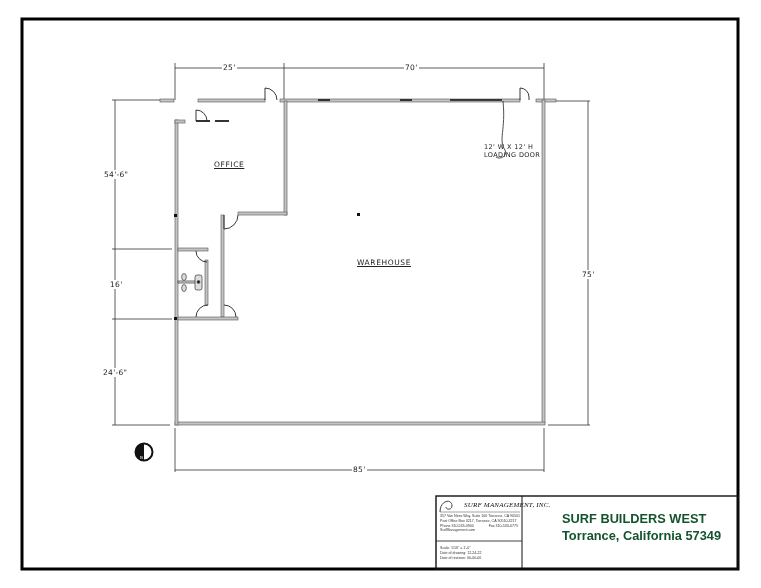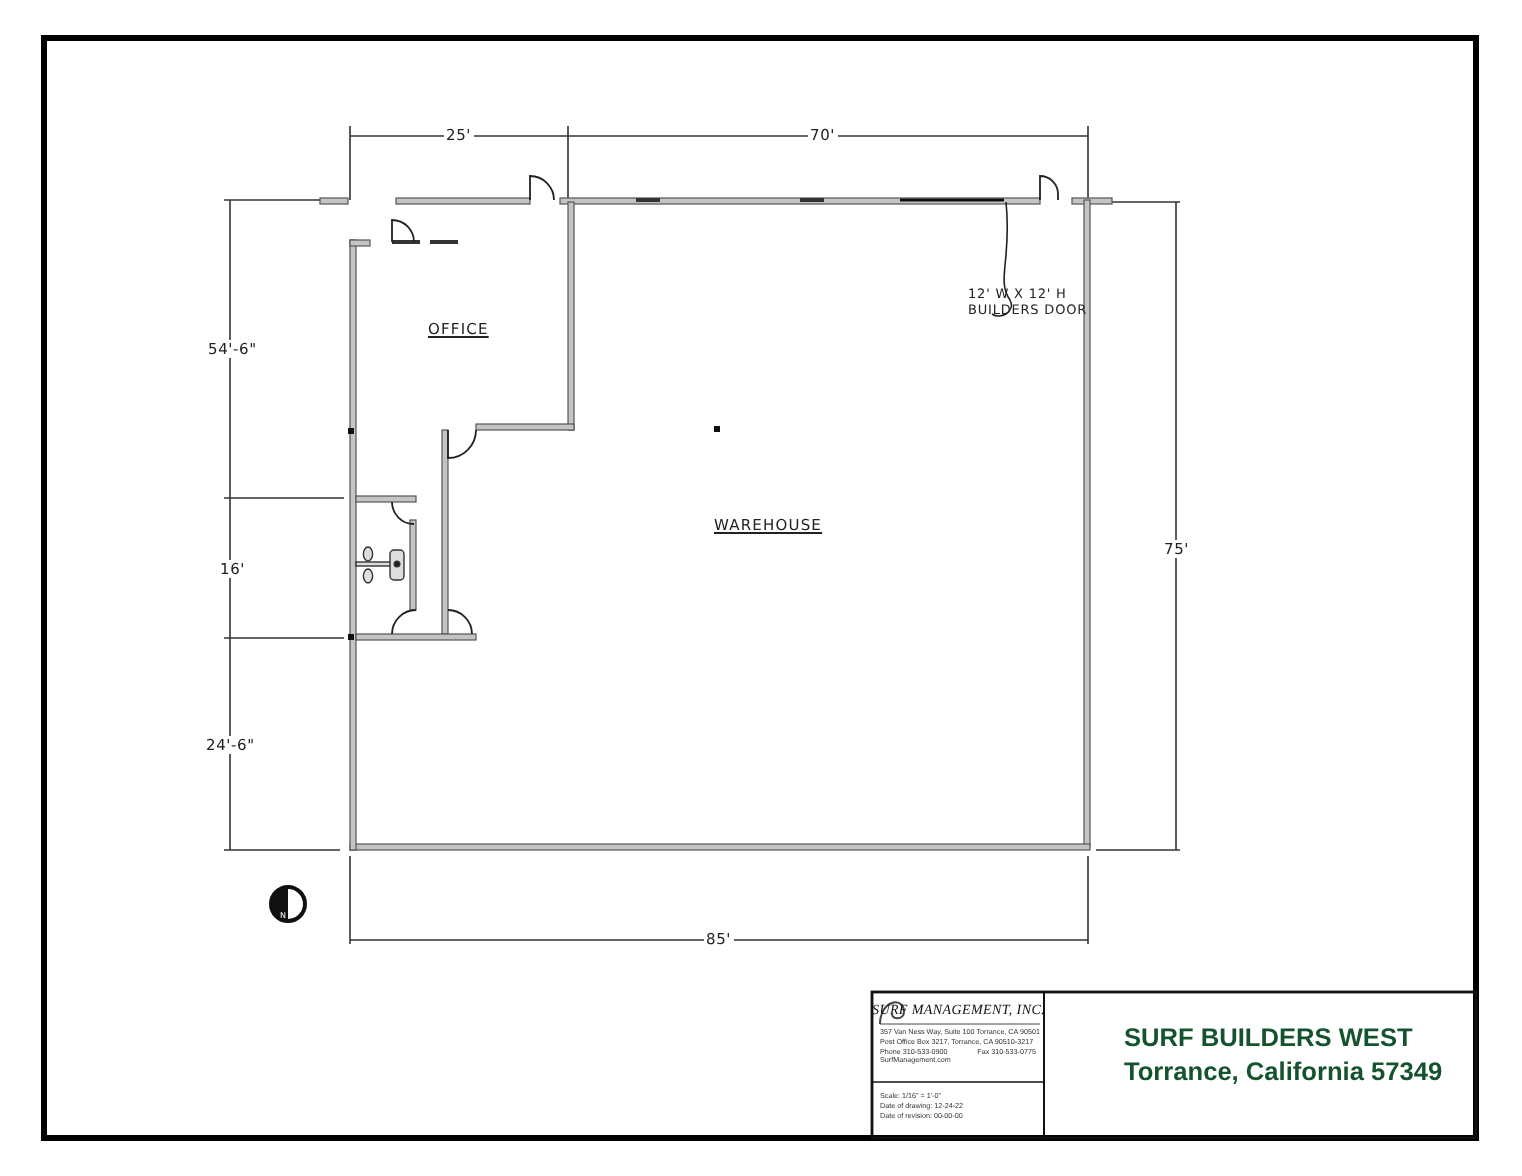--- a/index.html
+++ b/index.html
@@ -3,21 +3,21 @@
   <meta charset="utf-8">
   <style>
     html, body { margin: 0; padding: 0; background: #ffffff; }
     body { width: 761px; height: 588px; position: relative; overflow: hidden; font-family: "Liberation Sans", sans-serif; }
     .sheet { position: absolute; left: 0; top: 0; width: 635px; height: 588px; }
     svg { position: absolute; left: 0; top: 0; }
     .lbl { position: absolute; font-family: "DejaVu Sans", sans-serif; color: #222; white-space: nowrap; }
     .dim { font-size: 7.5px; background: #fff; padding: 0 1px; letter-spacing: 0.3px; }
     .room { font-size: 7.5px; text-decoration: underline; letter-spacing: 0.6px; }
     .note { font-size: 6.5px; letter-spacing: 0.4px; line-height: 8px; }
-    .tb-company { position: absolute; left: 436px; top: 501px; font-family: "Liberation Serif", serif; font-style: italic; font-size: 7px; color: #111; letter-spacing: 0.2px; }
+    .tb-company { position: absolute; left: 464px; top: 501px; font-family: "Liberation Serif", serif; font-style: italic; font-size: 7px; color: #111; letter-spacing: 0.2px; }
     .tb-small { position: absolute; font-family: "Liberation Sans", sans-serif; font-size: 3.6px; line-height: 4.8px; color: #333; }
     .tb-title { position: absolute; left: 523px; top: 510px; width: 214px; text-align: left; font-family: "Liberation Sans", sans-serif; font-weight: bold; font-size: 12.8px; line-height: 17px; color: #14532d; margin-left: 39px; }
   </style>
 </head>
 <body>
 
 <div class="sheet">
 
   <svg width="761" height="588" viewBox="0 0 761 588">
 
@@ -135,21 +135,21 @@
   <span class="lbl dim" style="left:581px; top:258px;margin-top:12px;">75'</span>
   <span class="lbl dim" style="left:103px; top:170px;">54'-6"</span>
   <span class="lbl dim" style="left:109px; top:280px;">16'</span>
   <span class="lbl dim" style="left:102px; top:368px;">24'-6"</span>
 
   <span class="lbl room" style="left:214px; top:160px;">OFFICE</span>
   <span class="lbl room" style="left:357px; top:258px;">WAREHOUSE</span>
 
   <div class="lbl note" style="left:452px; top:143px;margin-left:32px;">
     <div>12' W X 12' H</div>
-    <div>BUILDERS DOOR</div>
+    <div>LOADING DOOR</div>
   </div>
 
   <span class="lbl" style="left:140px; top:455px; font-size:4px; color:#fff;">N</span>
 
   <span class="tb-company">SURF MANAGEMENT, INC.</span>
   <div class="tb-small" style="left:440px; top:514px;">
     <div>357 Van Ness Way, Suite 100 Torrance, CA 90501</div>
     <div>Post Office Box 3217, Torrance, CA 90510-3217</div>
     <div style="display:flex; justify-content:space-between; width:78px;">
       <span>Phone 310-533-0900</span>

